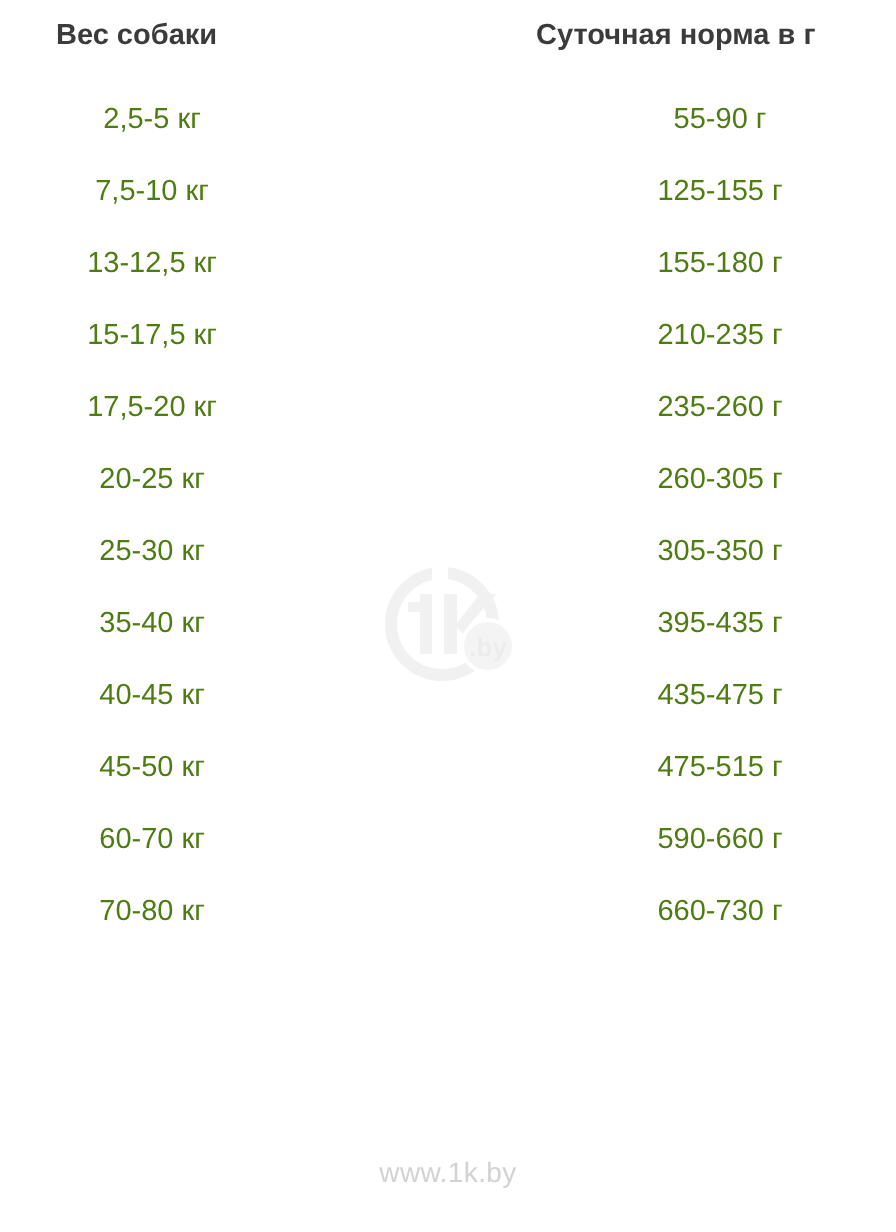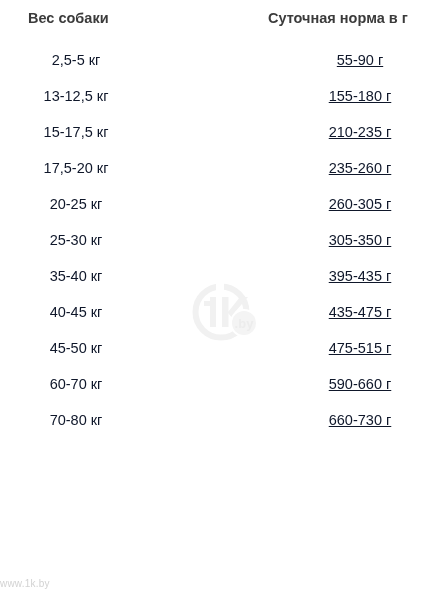--- a/index.html
+++ b/index.html
@@ -29,22 +29,22 @@
     width: 82px;
     height: 64px;
     pointer-events: none;
     z-index: 0;
   }
   .watermark-url {
     position: absolute;
     left: 0;
     top: 578px;
     width: 448px;
-    text-align: left;
-    font-size: 10px;
+    text-align: center;
+    font-size: 14px;
     color: #d2d2d2;
     letter-spacing: 0.2px;
     z-index: 0;
     pointer-events: none;
   }
 
   
   .table {
     position: relative;
     z-index: 2;
@@ -72,26 +72,26 @@
     vertical-align: bottom;
     padding-bottom: 6px !important;
     white-space: nowrap;
   }
   .head-cell.left  { padding-left: 28px !important; margin-top: 12px; }
   .head-cell.right { padding-left: 44px !important; }
 
   .data-cell {
     font-size: 14.5px;
     font-weight: normal;
-    color: #0f172a;
+    color: #4d7c0f;
     text-align: center;
     white-space: nowrap;
   }
   .data-cell.left  { padding-right: 72px !important; }
-  .data-cell.right { padding-left: 48px !important; text-decoration: underline; }
+  .data-cell.right { padding-left: 48px !important; }
 </style>
 </head>
 <body>
 
 <div id="feeding-table-root">
 
   <svg class="watermark-logo" viewBox="0 0 82 64" xmlns="http://www.w3.org/2000/svg" aria-hidden="true">
     <circle cx="35" cy="33" r="25.5" fill="none" stroke="#f1f1f1" stroke-width="6"></circle>
     <rect x="30" y="2" width="8" height="19" fill="#ffffff"></rect>
     <g fill="#f1f1f1">
@@ -113,20 +113,24 @@
     <thead>
       <tr>
         <th class="head-cell left">Вес собаки</th>
         <th class="head-cell right">Суточная норма в г</th>
       </tr>
     </thead>
     <tbody>
       <tr>
         <td class="data-cell left">2,5-5 кг</td>
         <td class="data-cell right">55-90 г</td>
+      </tr>
+      <tr>
+        <td class="data-cell left">7,5-10 кг</td>
+        <td class="data-cell right">125-155 г</td>
       </tr>
       <tr>
         <td class="data-cell left">13-12,5 кг</td>
         <td class="data-cell right">155-180 г</td>
       </tr>
       <tr>
         <td class="data-cell left">15-17,5 кг</td>
         <td class="data-cell right">210-235 г</td>
       </tr>
       <tr>

